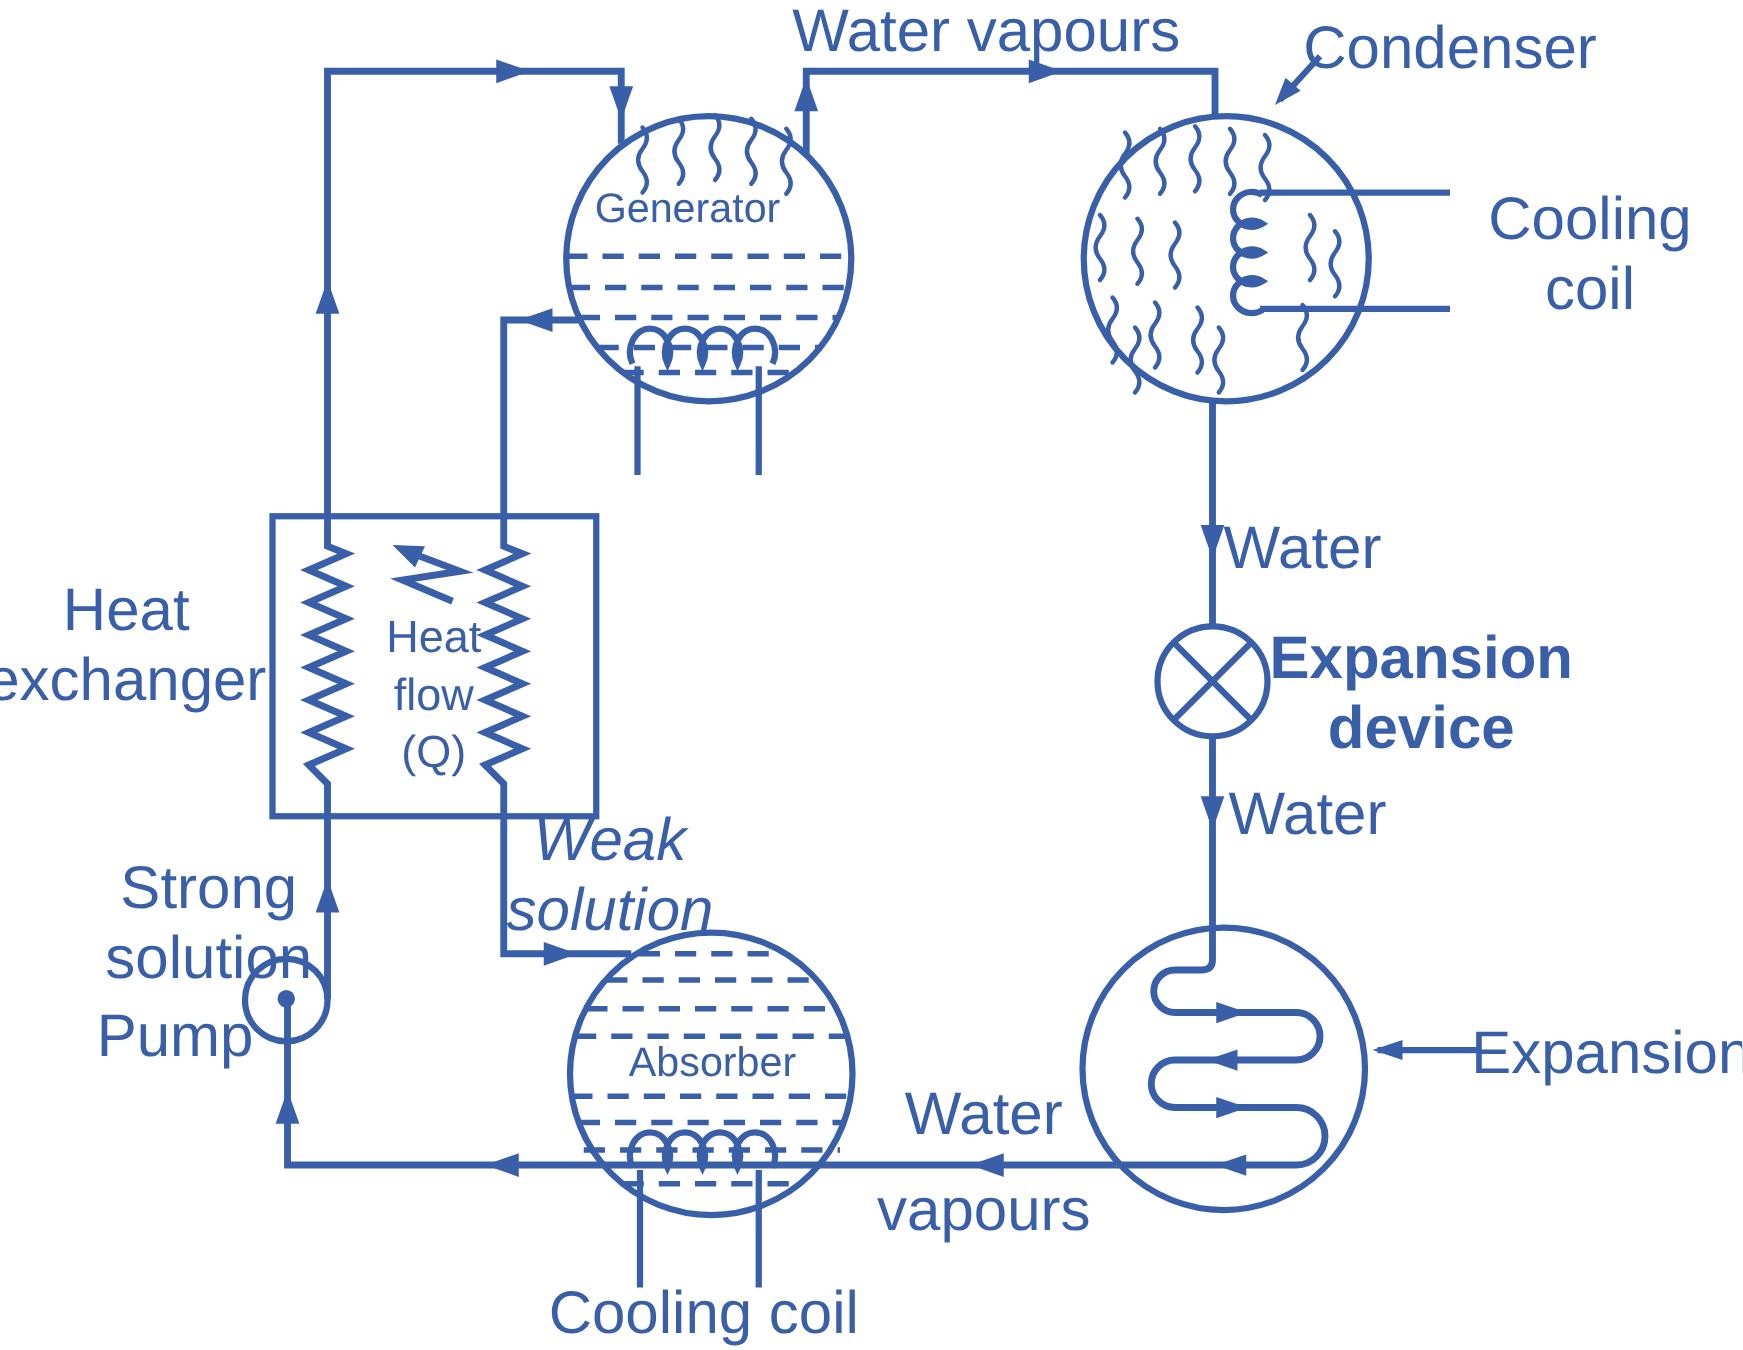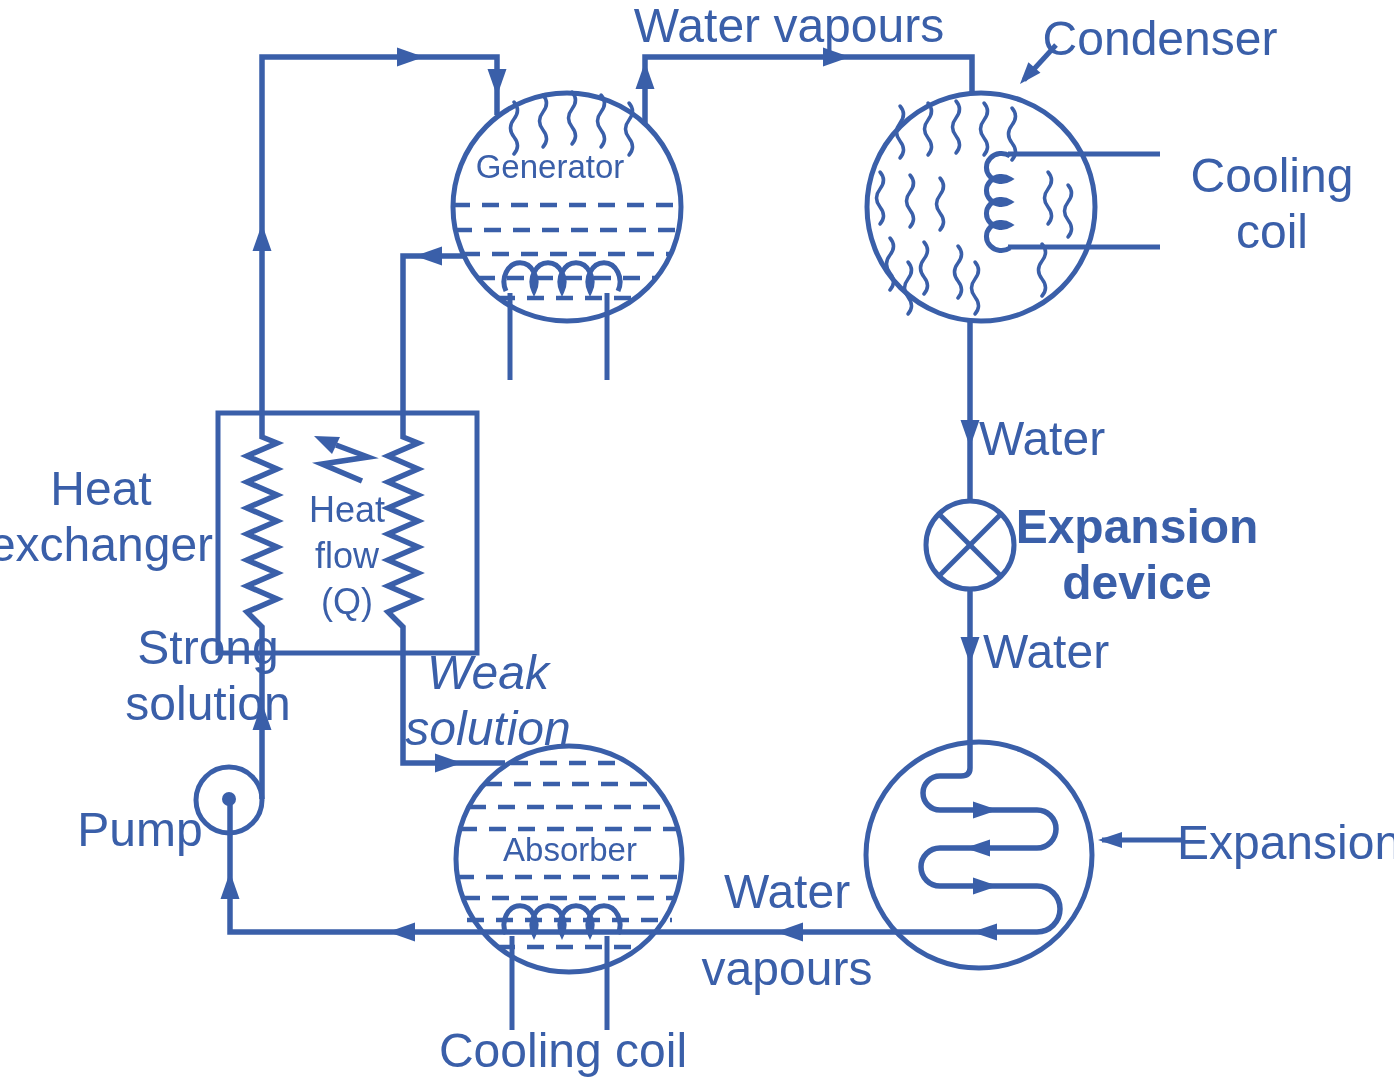--- a/index.html
+++ b/index.html
@@ -160,21 +160,21 @@
 
   <div class="label" style="left:789px;top:26px;">Water vapours</div>
   <div class="label" style="left:1160px;top:39px;">Condenser</div>
   <div class="label" style="left:1272px;top:204px;">Cooling coil</div>
   <div class="label inner" style="left:550px;top:167px;">Generator</div>
   <div class="label" style="left:101px;top:517px;">Heat
 exchanger</div>
   <div class="label hf" style="left:347px;top:556px;">Heat
 flow
 (Q)</div>
-  <div class="label" style="left:167px;top:676px;margin-left:41px;">Strong
+  <div class="label" style="left:167px;top:739px;">Strong
 solution</div>
   <div class="label" style="left:488px;top:701px;font-style:italic;">Weak
 solution</div>
   <div class="label" style="left:140px;top:830px;text-align:center;">Pump</div>
   <div class="label" style="left:1042px;top:439px;">Water</div>
   <div class="label" style="left:1137px;top:555px;font-weight:bold;">Expansion
 device</div>
   <div class="label" style="left:1046px;top:652px;">Water</div>
   <div class="label" style="left:1289px;top:843px;">Expansion</div>
   <div class="label wvb" style="left:787px;top:931px;">Water

